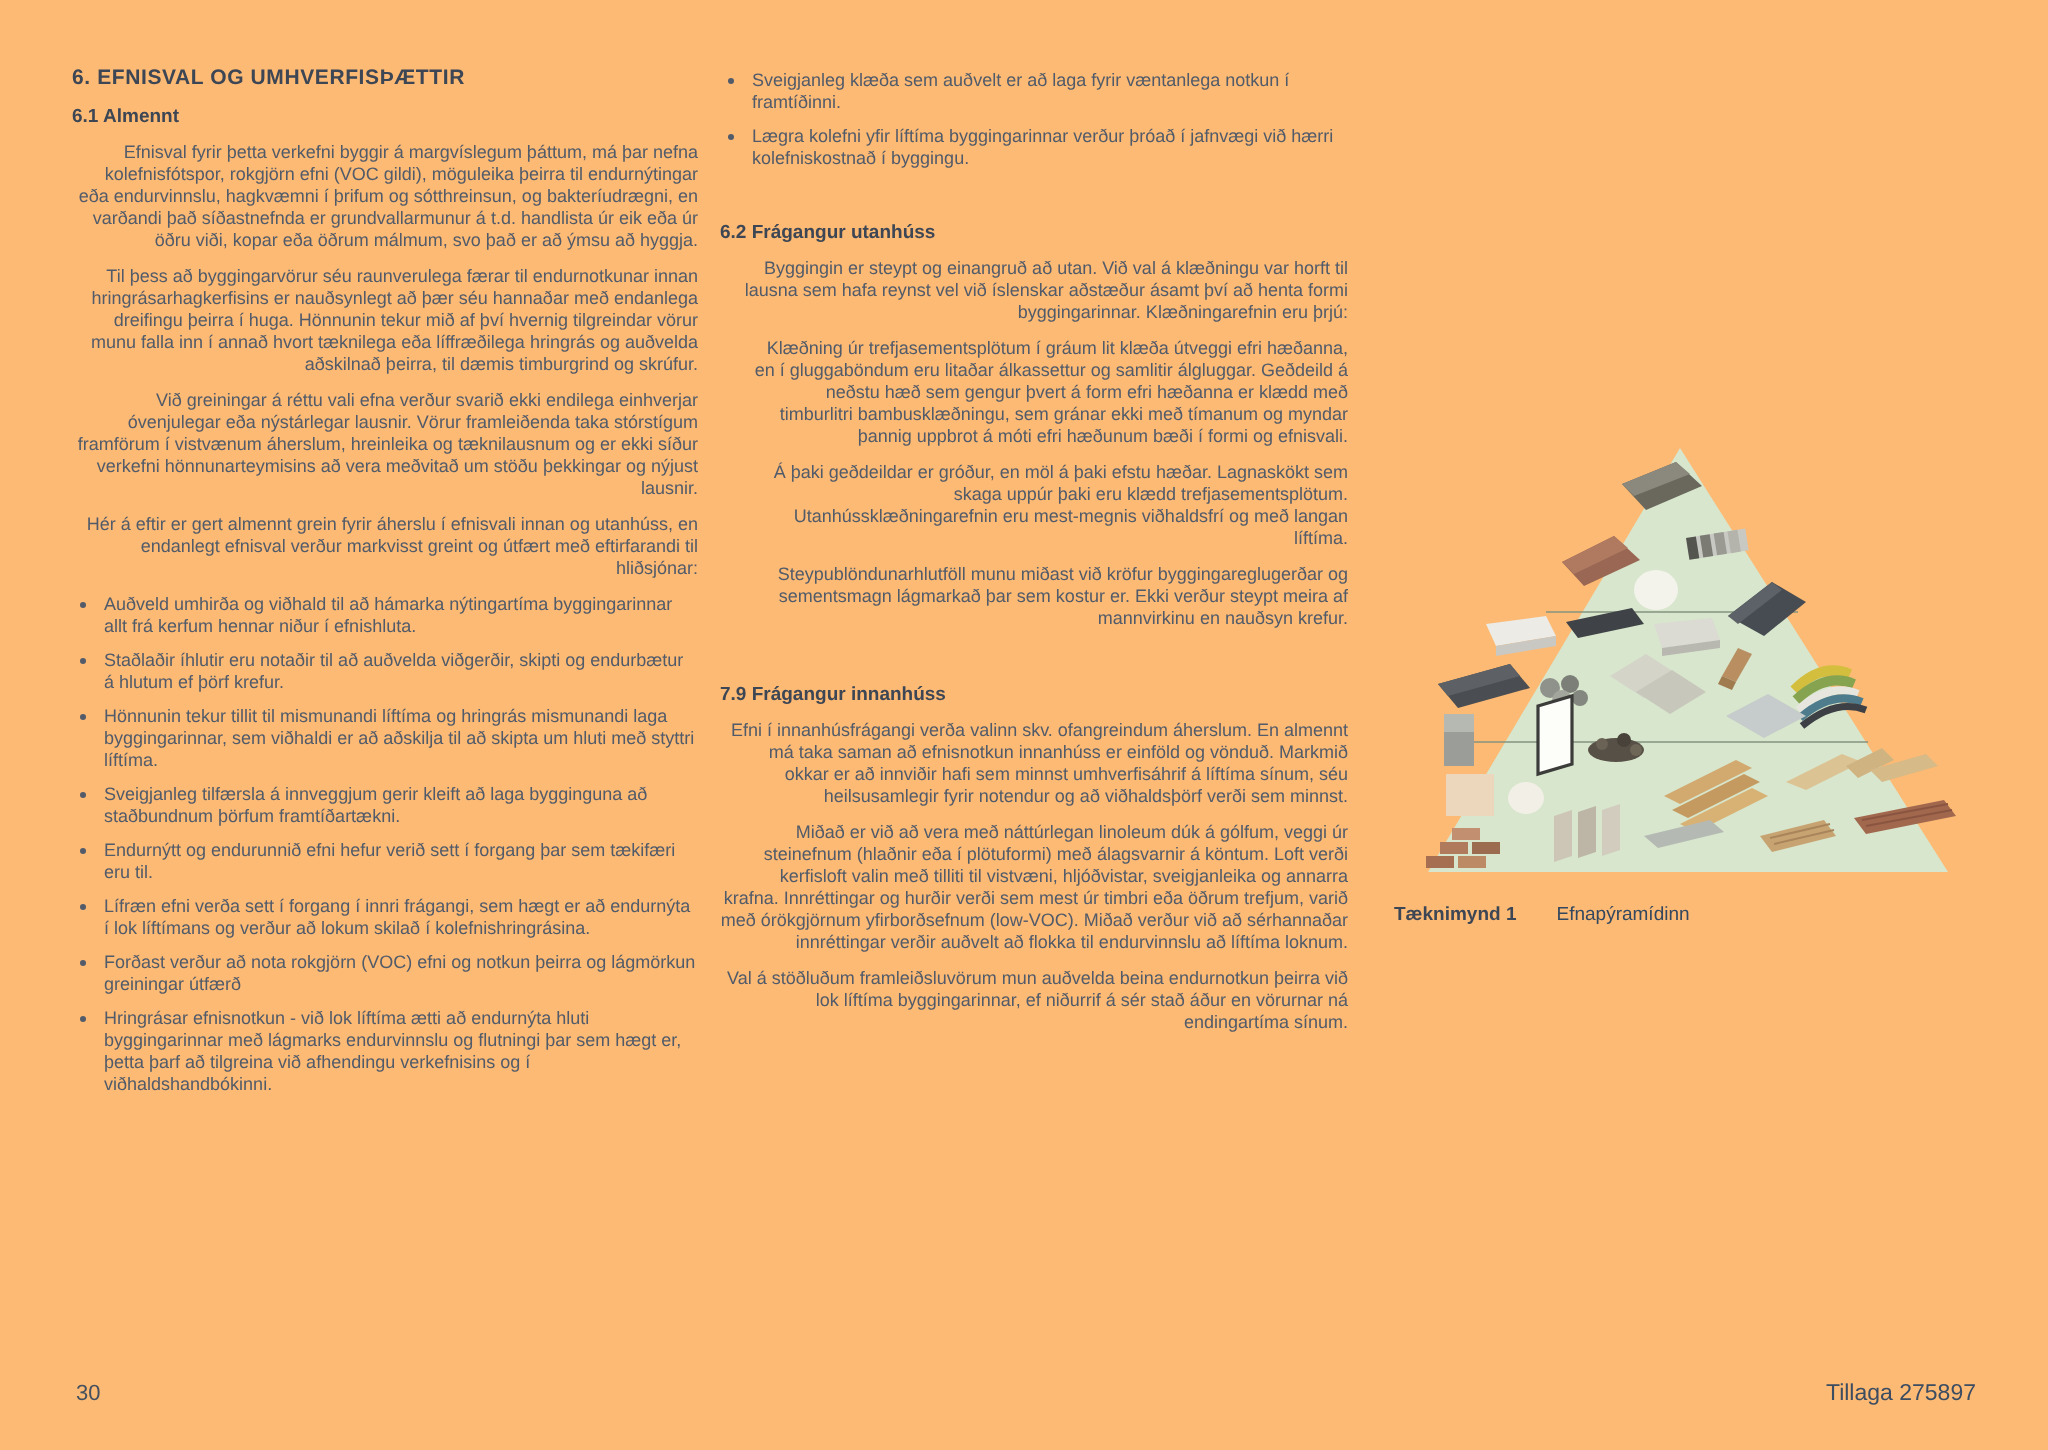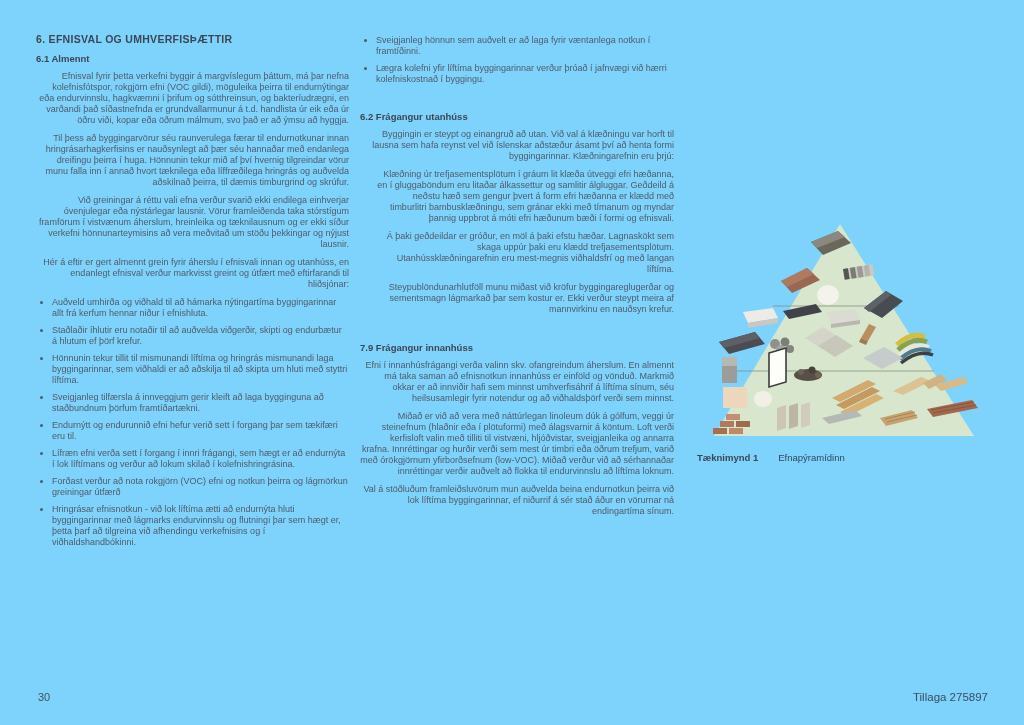--- a/index.html
+++ b/index.html
@@ -1,18 +1,18 @@
 <!DOCTYPE html>
 <html><head>
 <meta charset="utf-8">
 <style>
   * { margin:0; padding:0; box-sizing:border-box; }
   html,body { background:#e9e9e9; }
   .page {
-    position:relative; width:1024px; height:725px; background:#7dd3fc;
+    position:relative; width:1024px; height:725px; background:#fdba74;
     font-family:"Liberation Sans", sans-serif; color:#4d5766; overflow:hidden;
   }
   .col { position:absolute; top:33px; }
   .col-left  { left:36px;  width:313px; }
   .col-right { left:360px; width:314px; }
   h1.sec-title { font-size:10.5px; font-weight:bold; color:#3d4654; letter-spacing:.3px; margin-bottom:8px; }
   h2.sub-title { font-size:9.5px; font-weight:bold; color:#3d4654; margin-bottom:7px; }
   p.body { font-size:9px; line-height:11px; color:#515b6a; margin-bottom:7px; text-align:right; }
   ul.blist { list-style:none; margin-top:2px; }
   ul.blist li { display:flex; gap:9px; font-size:9px; line-height:11px; color:#515b6a; margin-bottom:6px; }
@@ -70,21 +70,21 @@
           <span class="dot"></span>
           <span>Hringrásar efnisnotkun - við lok líftíma ætti að endurnýta hluti byggingarinnar með lágmarks endurvinnslu og flutningi þar sem hægt er, þetta þarf að tilgreina við afhendingu verkefnisins og í viðhaldshandbókinni.</span>
         </li>
     </ul>
   </div>
 
   <div class="col col-right">
     <ul class="blist">
       <li>
           <span class="dot"></span>
-          <span>Sveigjanleg hönnun sem auðvelt er að laga fyrir væntanlega notkun í framtíðinni.</span>
+          <span>Sveigjanleg klæða sem auðvelt er að laga fyrir væntanlega notkun í framtíðinni.</span>
         </li>
       <li>
           <span class="dot"></span>
           <span>Lægra kolefni yfir líftíma byggingarinnar verður þróað í jafnvægi við hærri kolefniskostnað í byggingu.</span>
         </li>
     </ul>
     <div class="gap-lg"></div>
     <h2 class="sub-title">6.2 Frágangur utanhúss</h2>
     <p class="body">Byggingin er steypt og einangruð að utan. Við val á klæðningu var horft til lausna sem hafa reynst vel við íslenskar aðstæður ásamt því að henta formi byggingarinnar. Klæðningarefnin eru þrjú:</p>
     <div class="indent">

